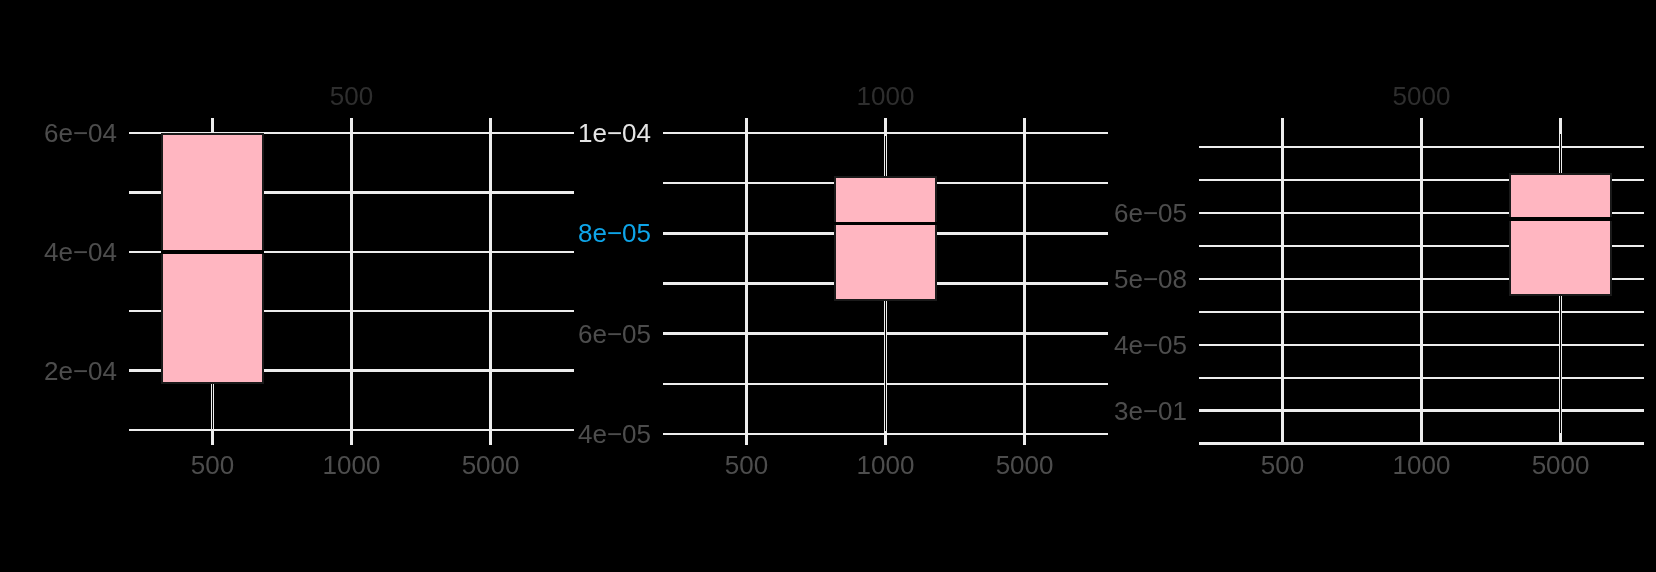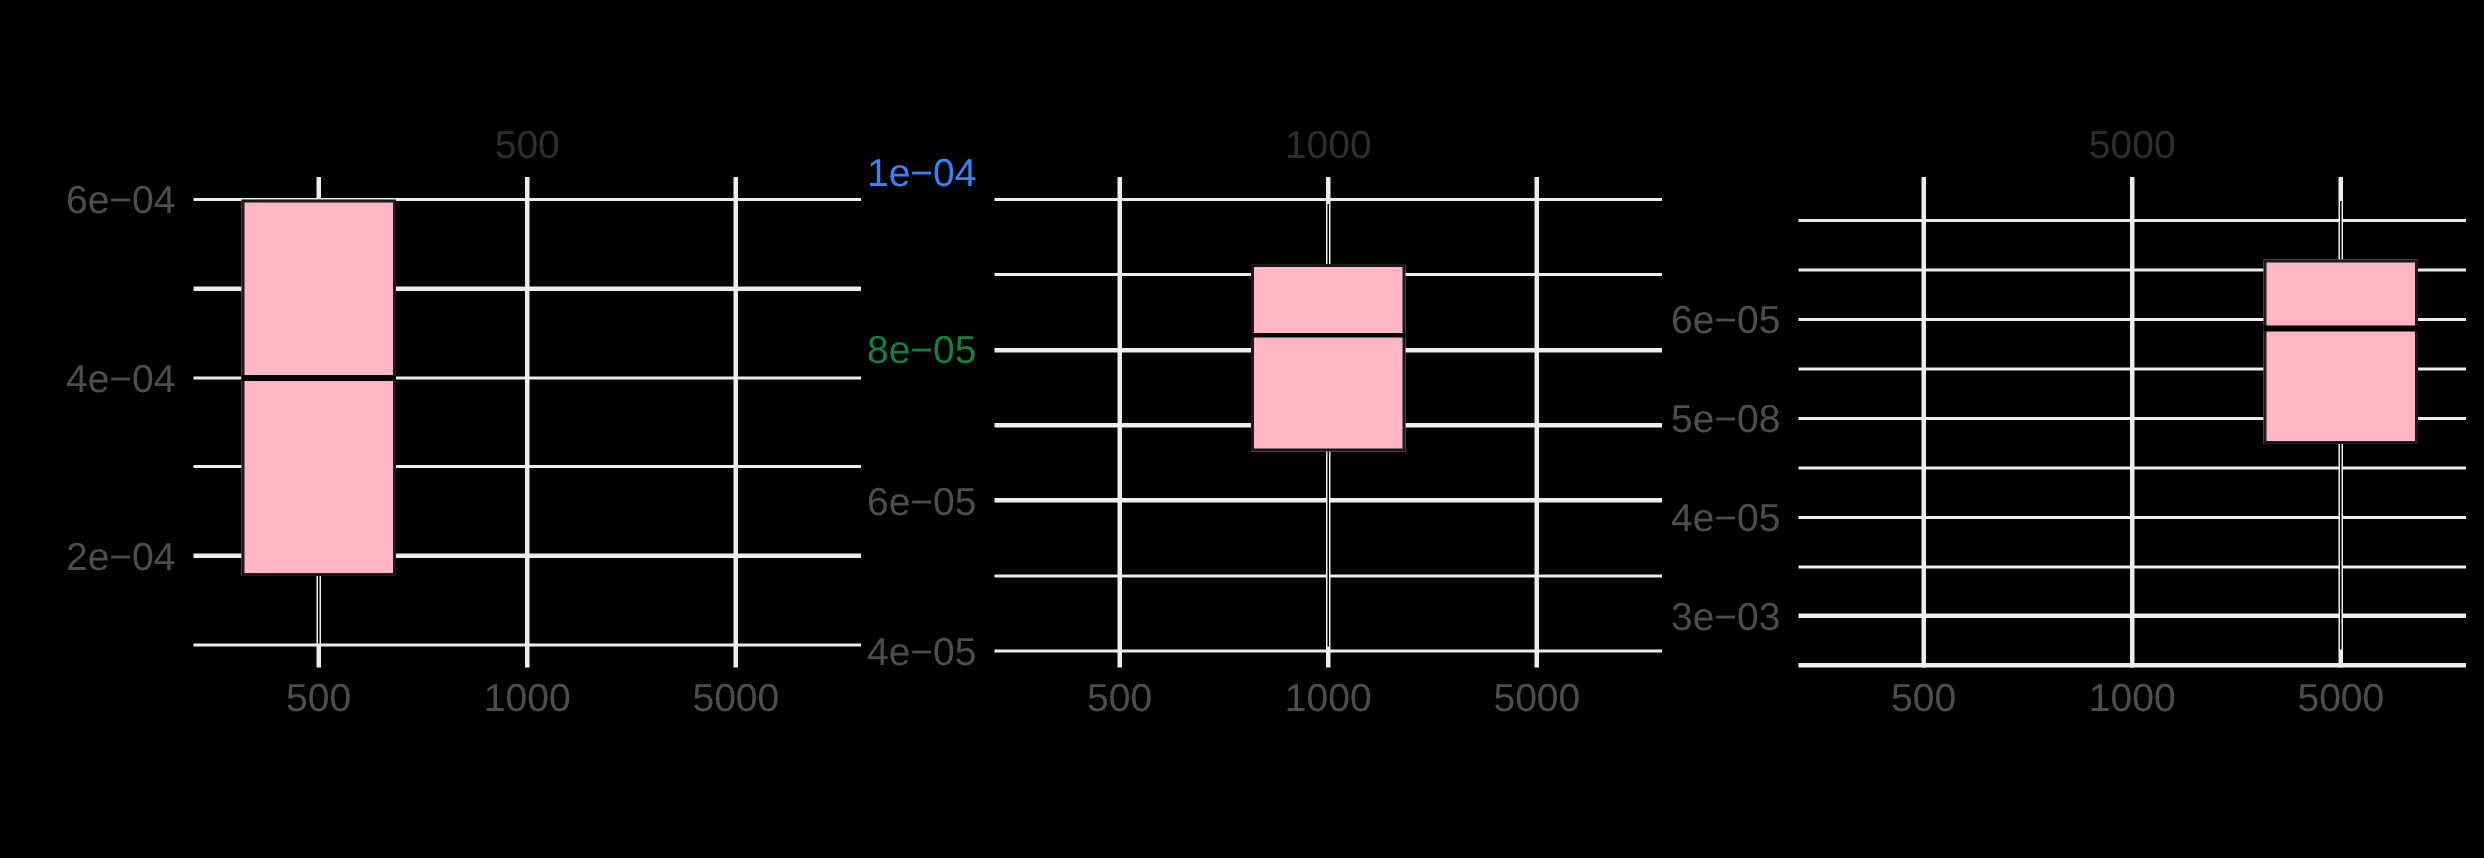--- a/index.html
+++ b/index.html
@@ -104,22 +104,22 @@
       <div class="gridline-h" style="top: 114.103px; background: rgb(237, 237, 237);"></div>
       <div class="gridline-h" style="top: 214.41px; background: rgb(237, 237, 237);"></div>
       <div class="gridline-h" style="top: 314.716px; background: rgb(237, 237, 237);"></div>
       <div class="gridline-h" style="top: 63.9494px; background: rgb(237, 237, 237);"></div>
       <div class="gridline-h" style="top: 164.256px; background: rgb(237, 237, 237);"></div>
       <div class="gridline-h" style="top: 264.563px; background: rgb(237, 237, 237);"></div>
       <div class="gridline-v" style="left: 81.9375px; background: rgb(237, 237, 237);"></div>
       <div class="gridline-v" style="left: 221px; background: rgb(237, 237, 237);"></div>
       <div class="gridline-v" style="left: 360.062px; background: rgb(237, 237, 237);"></div>
     </div>
-    <div class="y-tick-label" style="left: 451px; top: 100px; color: #3b82f6;">1e−04</div>
-    <div class="y-tick-label" style="left: 451px; top: 218.353px; color: #15803d;">8e−05</div>
+    <div class="y-tick-label" style="left: 451px; top: 118px; color: #e5e5e5;">1e−04</div>
+    <div class="y-tick-label" style="left: 451px; top: 218.353px; color: #0ea5e9;">8e−05</div>
     <div class="y-tick-label" style="left: 451px; top: 318.66px; color: rgb(77, 77, 77);">6e−05</div>
     <div class="y-tick-label" style="left: 451px; top: 418.966px; color: rgb(77, 77, 77);">4e−05</div>
     <div class="x-tick-label" style="left: 666.438px; top: 450px; color: rgb(77, 77, 77);">500</div>
     <div class="x-tick-label" style="left: 805.5px; top: 450px; color: rgb(77, 77, 77);">1000</div>
     <div class="x-tick-label" style="left: 944.562px; top: 450px; color: rgb(77, 77, 77);">5000</div>
     <div class="whisker" style="left: 884.7px; top: 135.554px; height: 295.905px; background: rgb(0, 0, 0);"></div>
     <div class="bp-box" style="left: 834px; top: 176.178px; width: 103px; height: 124.38px; background: rgb(255, 182, 193); border: 2px solid rgb(26, 26, 26);">
       <div class="bp-median" style="top: 43.3942px; background: rgb(0, 0, 0);"></div>
     </div>
     <div class="strip-label" style="left: 1199px; width: 445px; top: 82px; color: rgb(46, 46, 46);">5000</div>
@@ -134,21 +134,21 @@
       <div class="gridline-h" style="top: 192.577px; background: rgb(237, 237, 237);"></div>
       <div class="gridline-h" style="top: 258.504px; background: rgb(237, 237, 237);"></div>
       <div class="gridline-h" style="top: 324.431px; background: rgb(237, 237, 237);"></div>
       <div class="gridline-v" style="left: 81.9375px; background: rgb(237, 237, 237);"></div>
       <div class="gridline-v" style="left: 221px; background: rgb(237, 237, 237);"></div>
       <div class="gridline-v" style="left: 360.062px; background: rgb(237, 237, 237);"></div>
     </div>
     <div class="y-tick-label" style="left: 987px; top: 197.935px; color: rgb(77, 77, 77);">6e−05</div>
     <div class="y-tick-label" style="left: 987px; top: 263.863px; color: rgb(77, 77, 77);">5e−08</div>
     <div class="y-tick-label" style="left: 987px; top: 329.79px; color: rgb(77, 77, 77);">4e−05</div>
-    <div class="y-tick-label" style="left: 987px; top: 395.718px; color: rgb(77, 77, 77);">3e−03</div>
+    <div class="y-tick-label" style="left: 987px; top: 395.718px; color: rgb(77, 77, 77);">3e−01</div>
     <div class="x-tick-label" style="left: 1202.44px; top: 450px; color: rgb(77, 77, 77);">500</div>
     <div class="x-tick-label" style="left: 1341.5px; top: 450px; color: rgb(77, 77, 77);">1000</div>
     <div class="x-tick-label" style="left: 1480.56px; top: 450px; color: rgb(77, 77, 77);">5000</div>
     <div class="whisker" style="left: 1559.76px; top: 133.823px; height: 299.31px; background: rgb(0, 0, 0);"></div>
     <div class="bp-box" style="left: 1509.06px; top: 172.72px; width: 103px; height: 123.284px; background: rgb(255, 182, 193); border: 2px solid rgb(26, 26, 26);">
       <div class="bp-median" style="top: 42.3992px; background: rgb(0, 0, 0);"></div>
     </div>
   </div>
 
 </body></html>

